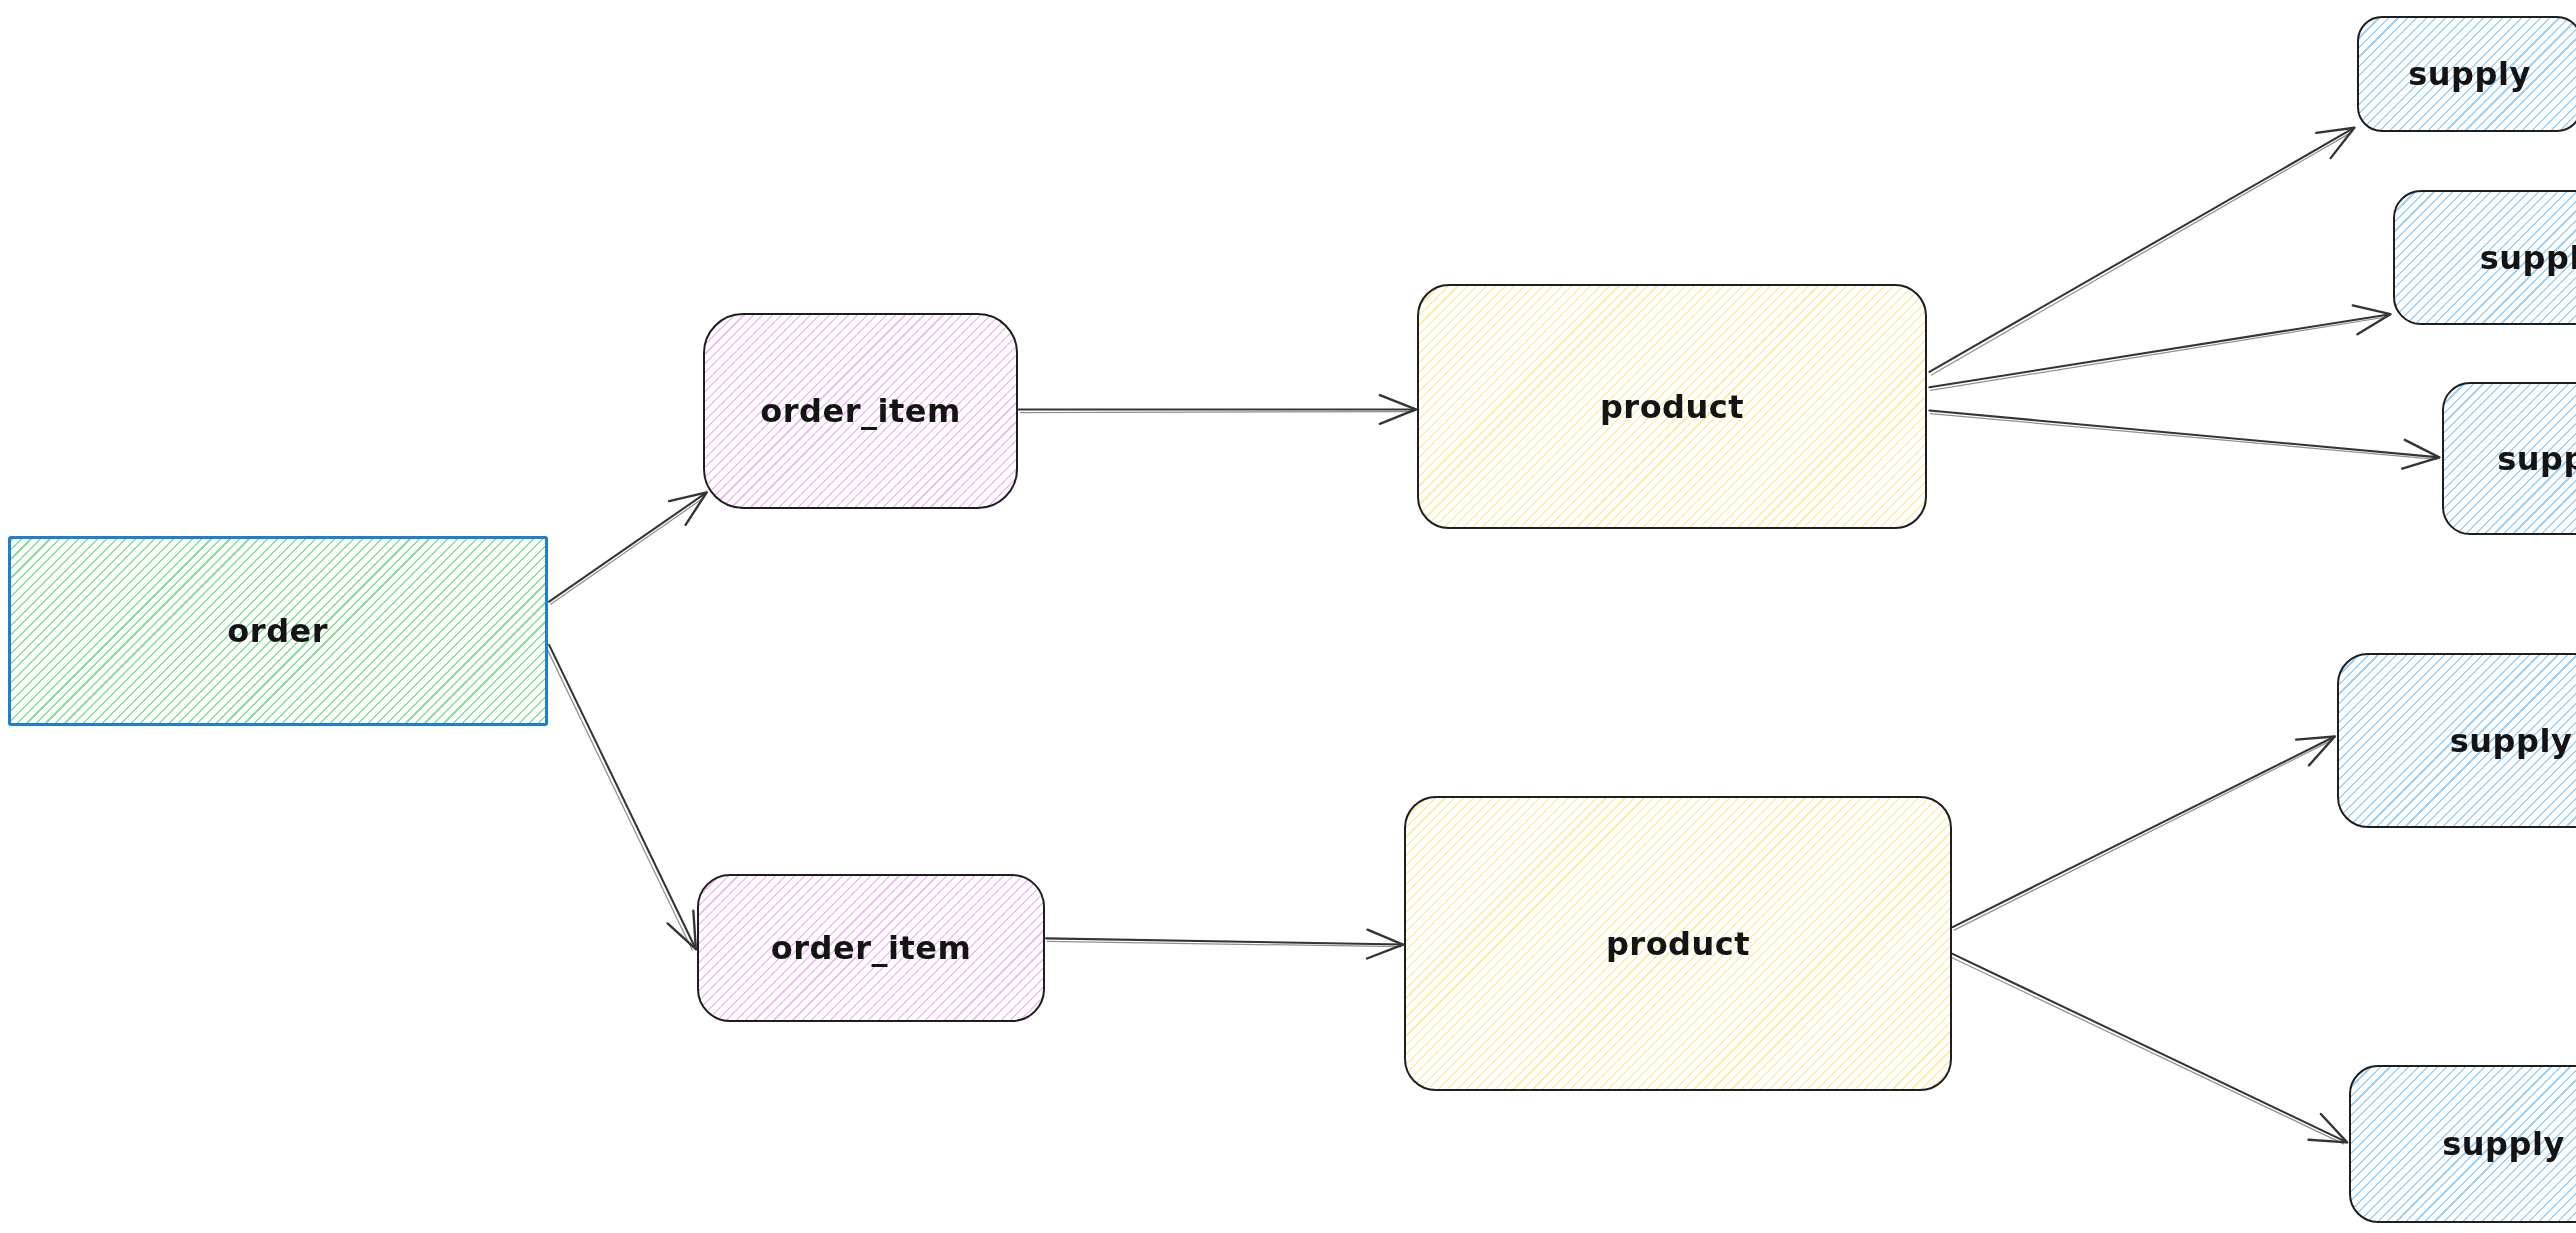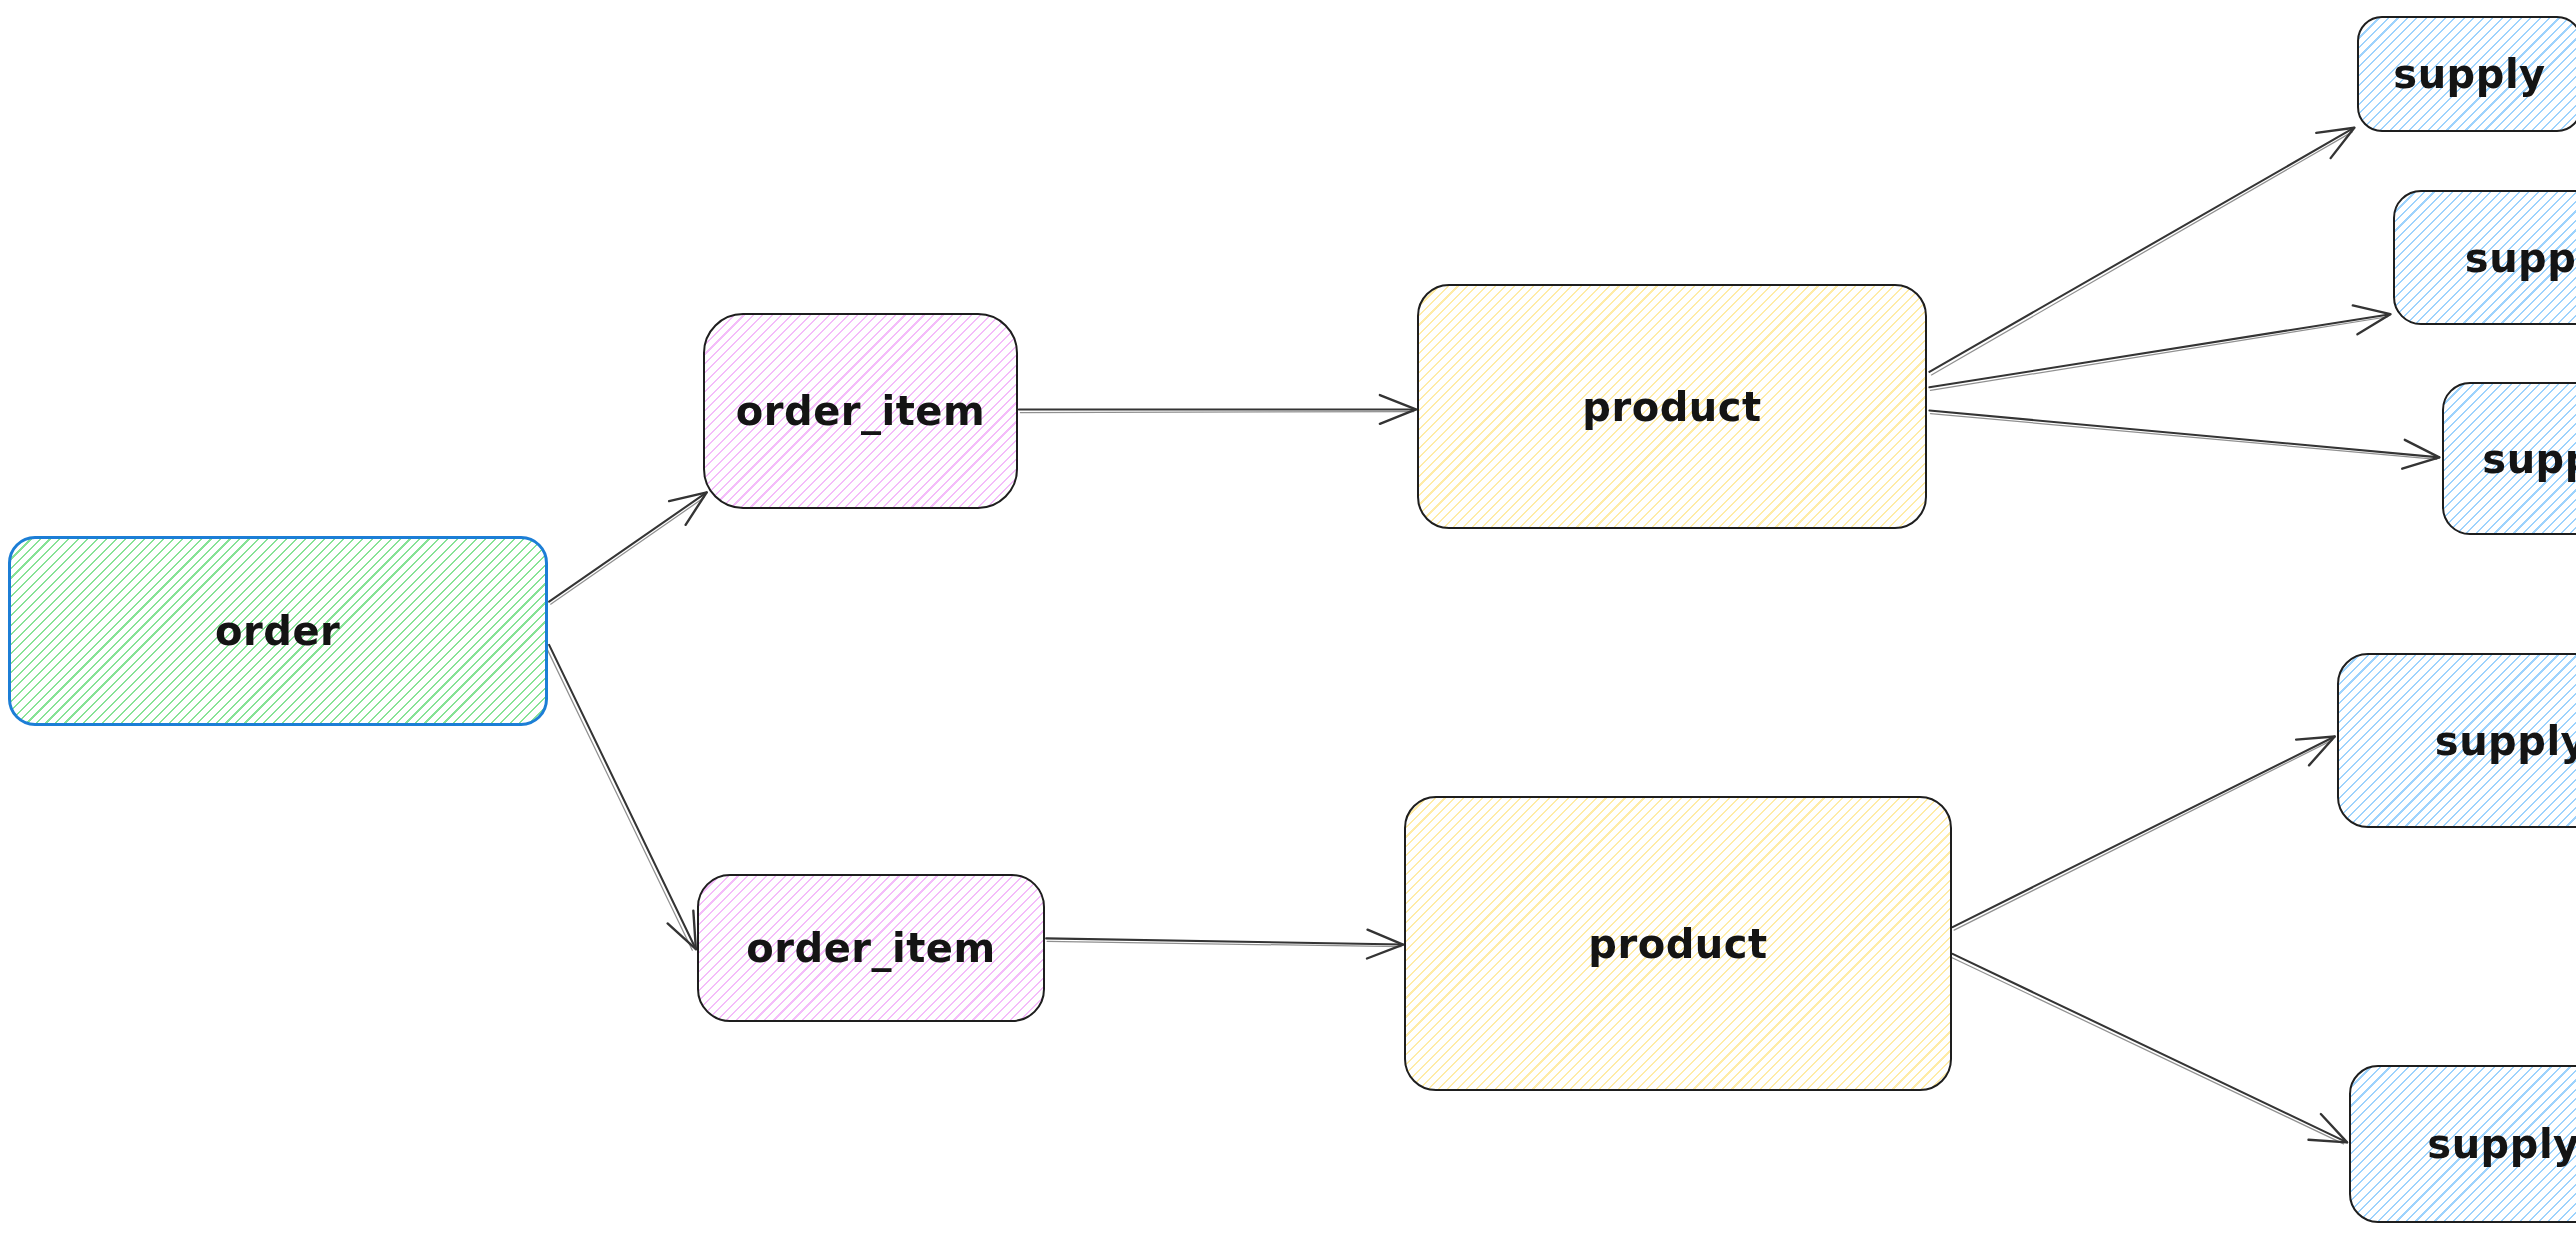--- a/index.html
+++ b/index.html
@@ -1,28 +1,28 @@
 <!DOCTYPE html>
 <html style="font-size:8.2px"><head>
 <meta charset="utf-8">
 <style>
   html,body{margin:0;padding:0;background:#ffffff;}
   #canvas{position:relative;width:2700px;height:1233px;background:#ffffff;overflow:hidden;
           font-family:"DejaVu Sans",sans-serif;}
   .box{position:absolute;box-sizing:border-box;border:2.6px solid #1e1e1e;border-radius:32px;
        display:flex;align-items:center;justify-content:center;background-color:#fff;}
-  .box .lbl{font-size:40px;font-weight:600;color:#141414;letter-spacing:0.5px;white-space:nowrap;}
+  .box .lbl{font-size:32px;font-weight:600;color:#141414;letter-spacing:0.5px;white-space:nowrap;}
   
   .h-green {background-image:repeating-linear-gradient(135deg,rgba(105,219,124,.80) 0 1.5px,transparent 1.5px 6.7px);}
   .h-pink  {background-image:repeating-linear-gradient(135deg,rgba(238,153,247,.65) 0 1.5px,transparent 1.5px 6.7px);text-align:center;}
   .h-yellow{background-image:repeating-linear-gradient(135deg,rgba(255,212,59,.45) 0 1.5px,transparent 1.5px 6.7px);}
   .h-blue  {background-image:repeating-linear-gradient(135deg,rgba(116,192,252,.70) 0 1.5px,transparent 1.5px 6.7px);}
   .b-blue{border-color:#1c7ed6;border-width:3.1px;}
   
-  #n-order        {left:7.7px;  top:536px;width:540px;height:190px;border-radius:27px;}
+  #n-order        {left:7.7px;  top:536px;width:540px;height:190px;border-radius:3px;}
   #n-orderitem1   {left:703px;top:313px; width:315px; height:196px;border-radius:40px;}
   #n-orderitem2   {left:697px;top:874px;width:348px; height:148px;border-radius:33px;}
   #n-product1     {left:1417px;top:284px; width:510px; height:245px;border-radius:32px;}
   #n-product2     {left:1404px;top:796px;width:548px;height:295px;border-radius:32px;}
   #n-supply1      {left:2357px;top:15.5px;  width:225px; height:116px;border-radius:25px;}
   #n-supply2      {left:2393px;top:190px; width:296px; height:135px;border-radius:28px;}
   #n-supply3      {left:2442px;top:382px; width:233px; height:153px;border-radius:28px;}
   #n-supply4      {left:2337px;top:653px;width:348px; height:175px;border-radius:31px;}
   #n-supply5      {left:2349px;top:1065px;width:309px; height:158px;border-radius:29px;}
   

